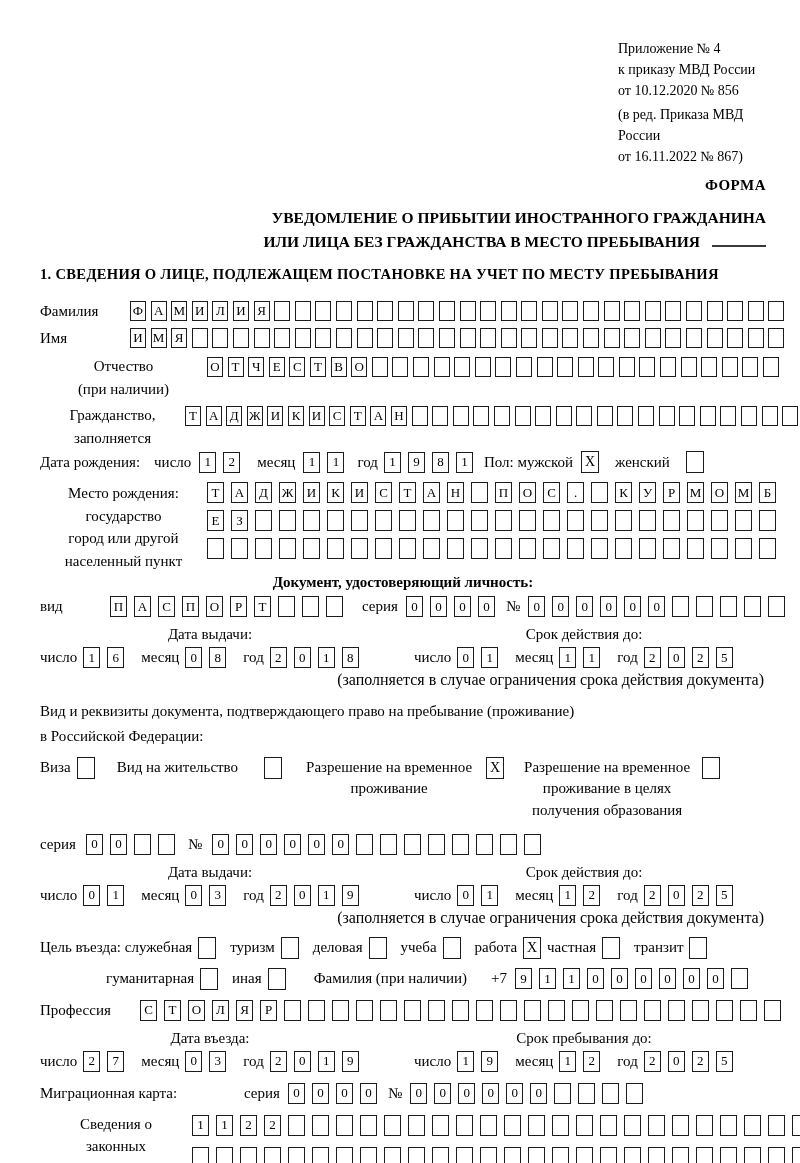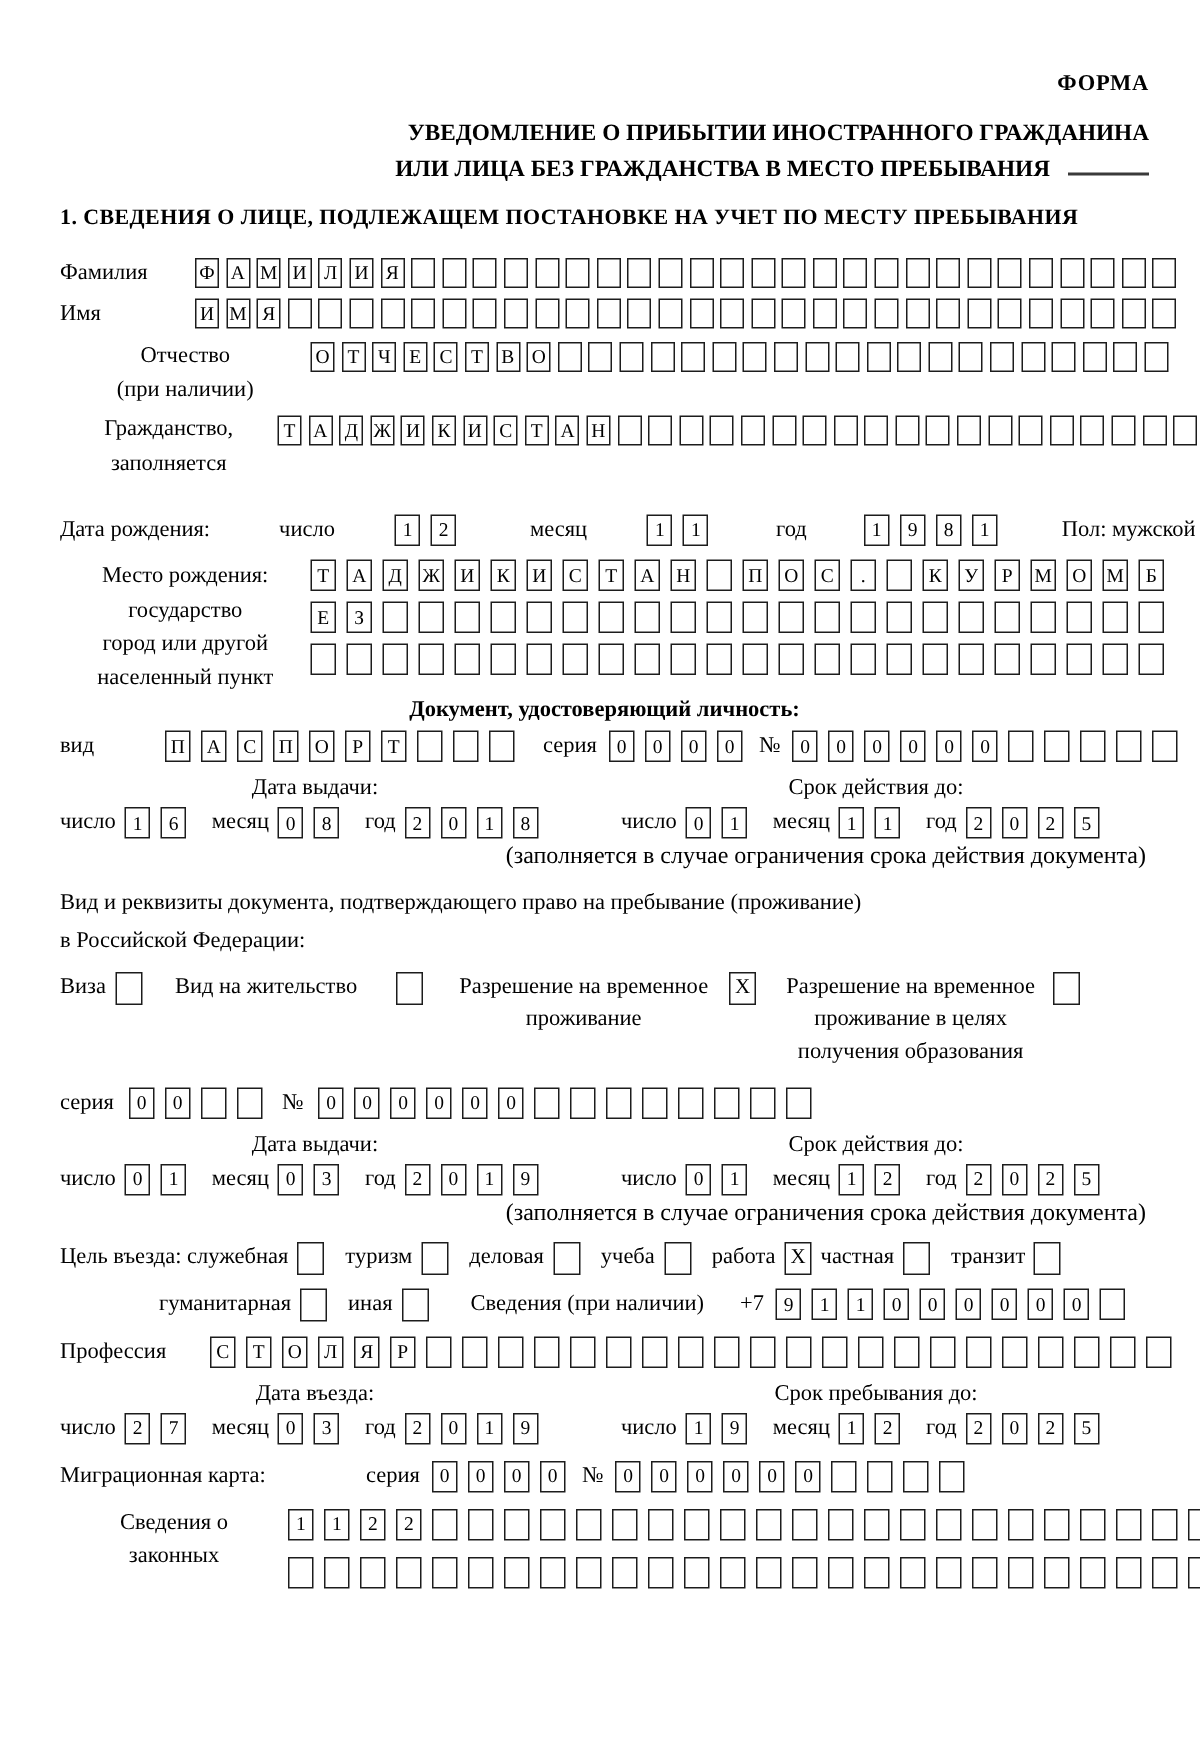--- a/index.html
+++ b/index.html
@@ -71,20 +71,27 @@
 
   .reps { margin-top: 9px; }
   .reps-labels { width: 152px; flex: none; font-size: 15px; line-height: 1.5; }
   .reps-right { padding-top: 2px; }
 </style>
 </head>
 <body>
 
 <div class="page">
 
+  <div class="hdr">
+    <div>Приложение № 4</div>
+    <div>к приказу МВД России</div>
+    <div>от 10.12.2020 № 856</div>
+    <div class="gap">(в ред. Приказа МВД России</div>
+    <div>от 16.11.2022 № 867)</div>
+  </div>
 
   <div class="forma">ФОРМА</div>
 
   <div class="title">
     <div>УВЕДОМЛЕНИЕ О ПРИБЫТИИ ИНОСТРАННОГО ГРАЖДАНИНА</div>
     <div><span>ИЛИ ЛИЦА БЕЗ ГРАЖДАНСТВА В МЕСТО ПРЕБЫВАНИЯ</span><span class="uline"></span></div>
   </div>
 
   <div class="sec1">1. СВЕДЕНИЯ О ЛИЦЕ, ПОДЛЕЖАЩЕМ ПОСТАНОВКЕ НА УЧЕТ ПО МЕСТУ ПРЕБЫВАНИЯ</div>
 
@@ -233,21 +240,21 @@
         <span class="cell"></span>
         <span class="cell"></span>
         <span class="cell"></span>
         <span class="cell"></span>
         <span class="cell"></span>
         <span class="cell"></span>
         <span class="cell"></span>
       </span>
   </div>
 
-  <div class="row" style="margin-top:22px;gap:32px;">
+  <div class="row" style="margin-top:2px;">
     <span class="lbl" style="margin-right:14px;">Дата рождения:</span>
     <span class="lbl" style="margin-right:8px;">число</span>
     <span class="cells wide" style="margin-right:10px;">
         <span class="cell">1</span>
         <span class="cell">2</span>
       </span>
     <span class="lbl" style="margin-right:8px;">месяц</span>
     <span class="cells wide" style="margin-right:6px;">
         <span class="cell">1</span>
         <span class="cell">1</span>
@@ -588,21 +595,21 @@
 
   <div class="row purpose2">
     <span class="lbl" style="margin-left:66px;">гуманитарная</span>
     <span class="cells cb">
         <span class="cell"></span>
       </span>
     <span class="lbl">иная</span>
     <span class="cells cb">
         <span class="cell"></span>
       </span>
-    <span class="lbl" style="margin-left:14px;margin-right:24px;">Сведения (при наличии)</span>
+    <span class="lbl" style="margin-left:14px;margin-right:24px;">Фамилия (при наличии)</span>
     <span class="lbl" style="margin-right:8px;">+7</span>
     <span class="cells wide">
         <span class="cell">9</span>
         <span class="cell">1</span>
         <span class="cell">1</span>
         <span class="cell">0</span>
         <span class="cell">0</span>
         <span class="cell">0</span>
         <span class="cell">0</span>
         <span class="cell">0</span>

